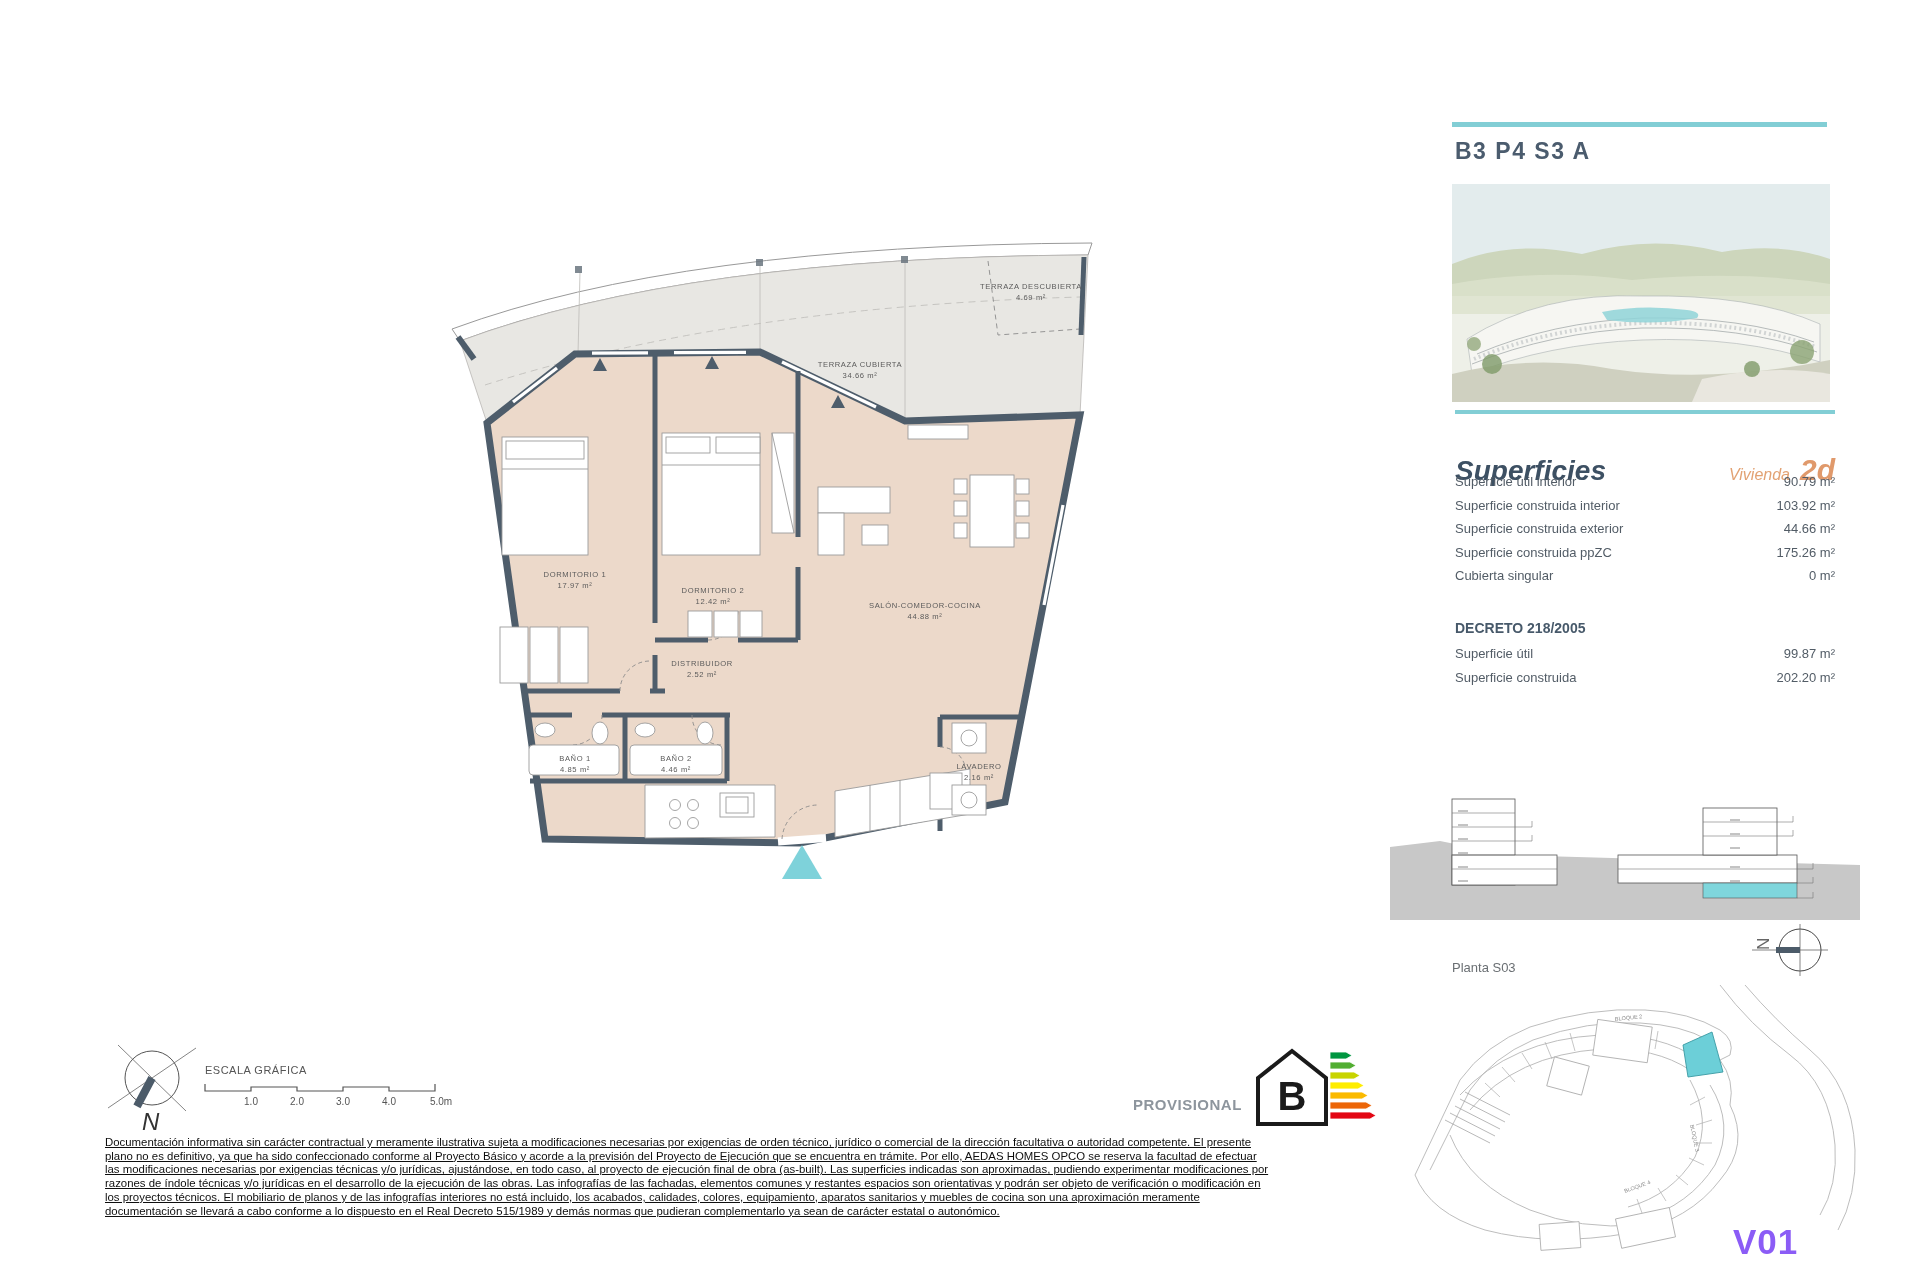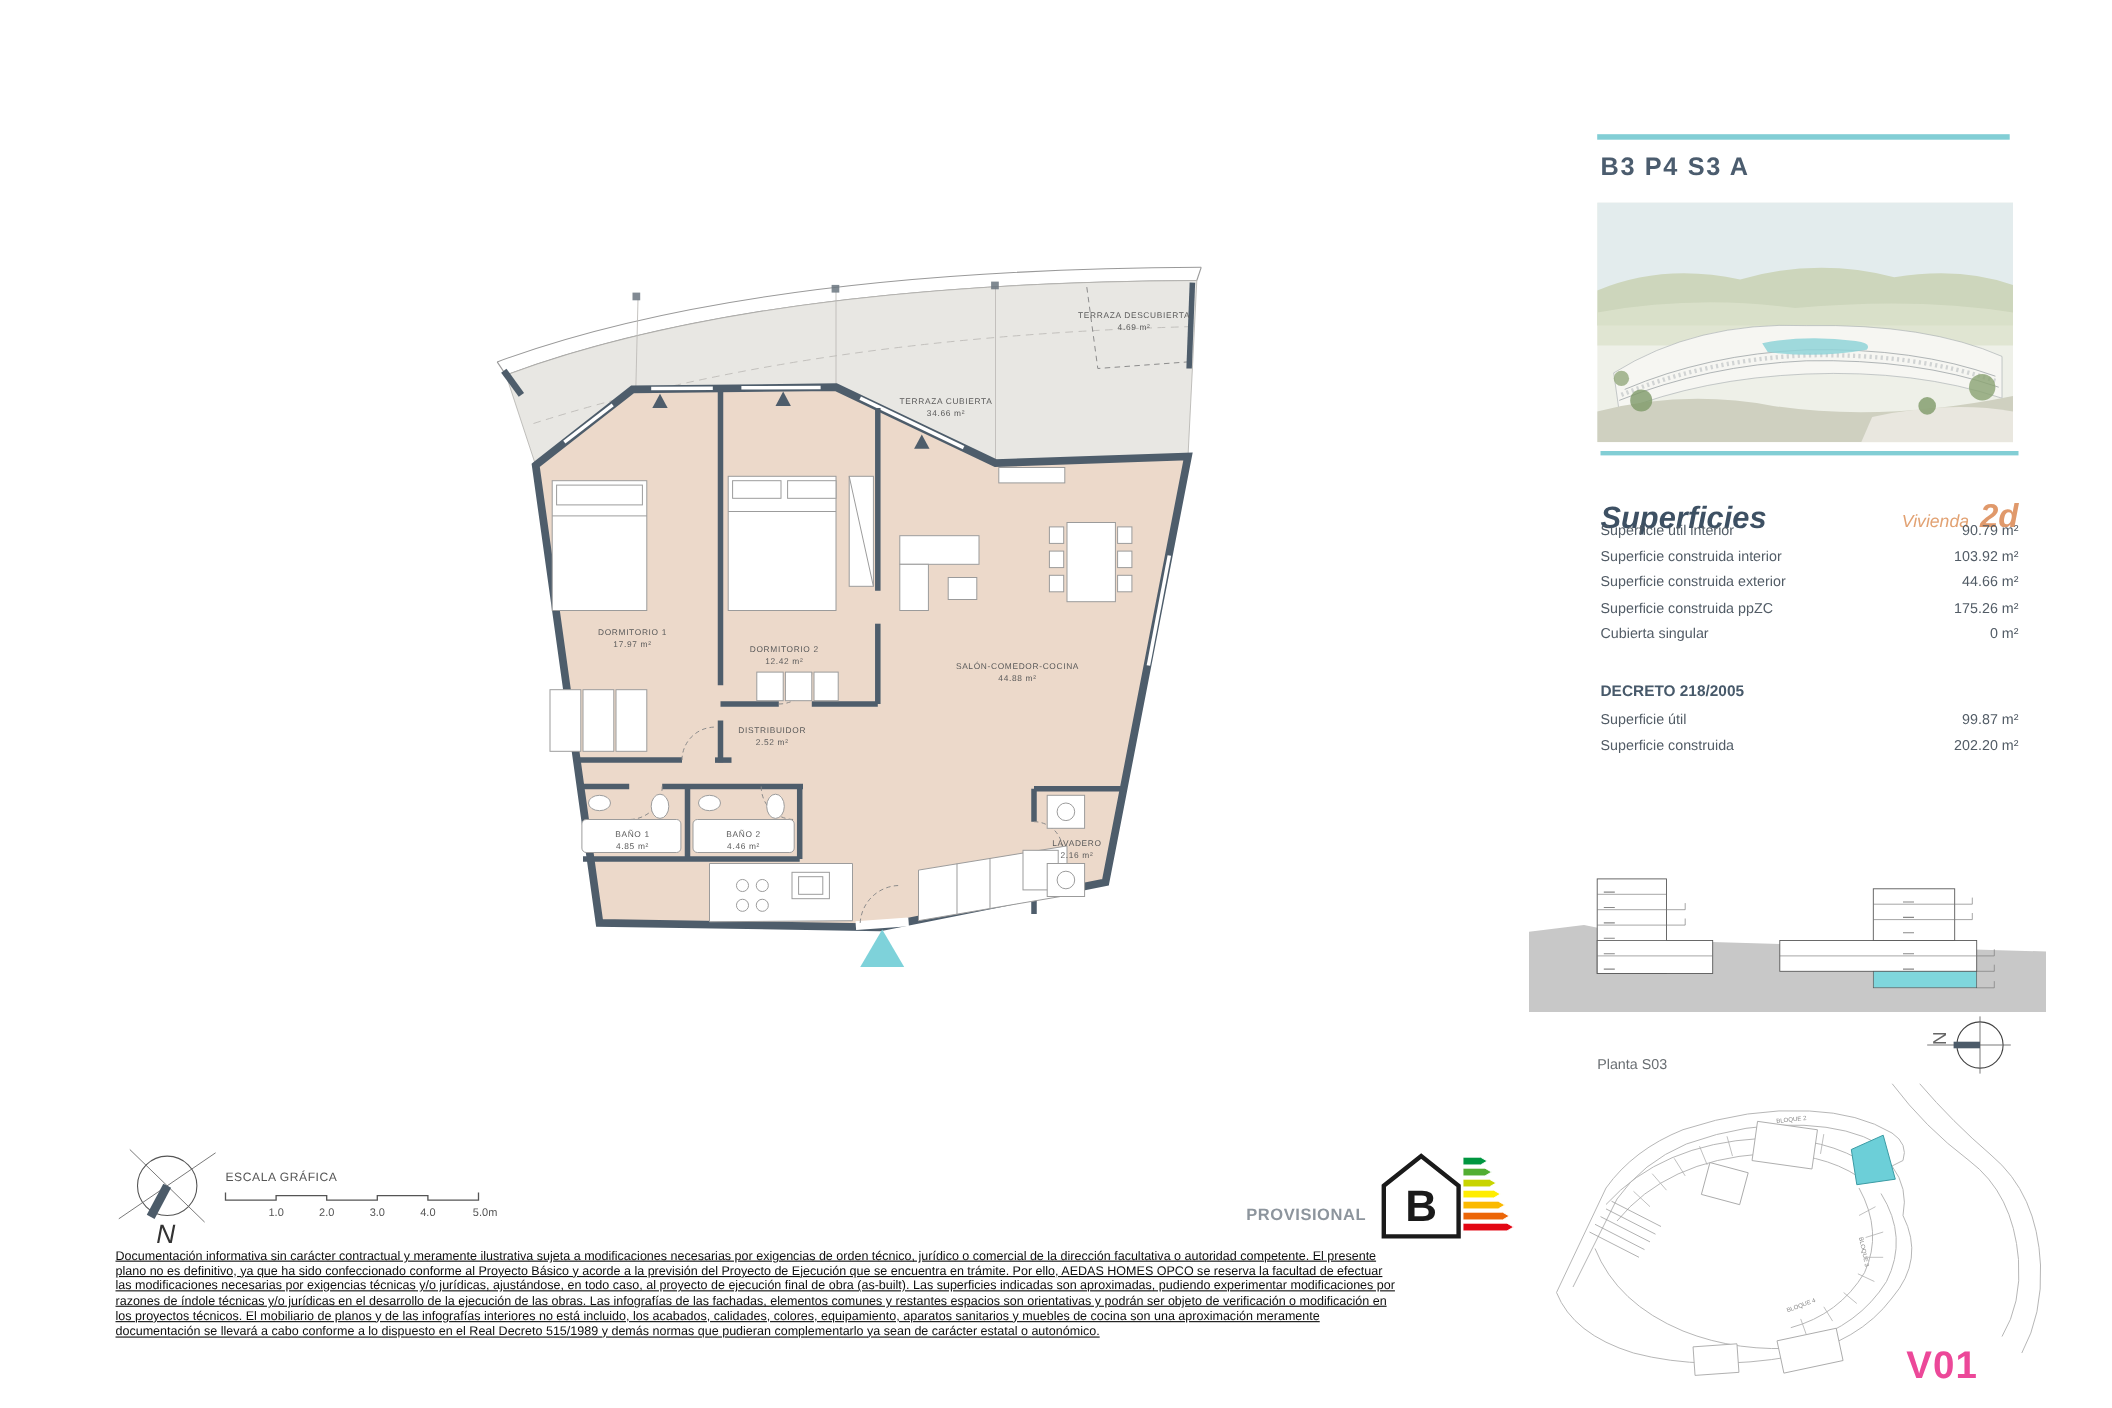--- a/index.html
+++ b/index.html
@@ -11,21 +11,21 @@
   .unit-title{font-size:23px;font-weight:bold;color:#4b5c6e;letter-spacing:1.5px;}
   .sup-header{display:flex;align-items:flex-end;justify-content:space-between;width:380px;font-style:italic;}
   .sup-title{font-size:28px;font-weight:bold;color:#3d5063;}
   .sup-right{display:flex;align-items:baseline;gap:10px;}
   .vivienda{font-size:16px;color:#e2a273;margin-top:46px;}
   .vtype{font-size:30px;color:#e0996b;font-weight:bold;margin-top:28px;}
   .rowlist{width:380px;}
   .srow{display:flex;justify-content:space-between;height:23.5px;font-size:13px;color:#525c66;}
   .decreto-title{font-size:14px;font-weight:bold;color:#47596a;}
   .planta-label{font-size:13px;color:#6a6f73;}
-  .v01{font-size:35px;font-weight:bold;color:#ec4899;letter-spacing:1px;}
+  .v01{font-size:35px;font-weight:bold;color:#8b5cf6;letter-spacing:1px;}
   .provisional{font-size:15px;font-weight:bold;color:#8d959d;letter-spacing:.5px;}
   
   .disclaimer{font-size:11.4px;line-height:13.7px;color:#0e0e0e;white-space:nowrap;}
   svg text{font-family:"Liberation Sans",sans-serif;}
 </style>
 </head>
 <body>
 
 <svg class="abs" style="left:430px;top:225px;" width="700" height="660" viewBox="0 0 700 660">
 

